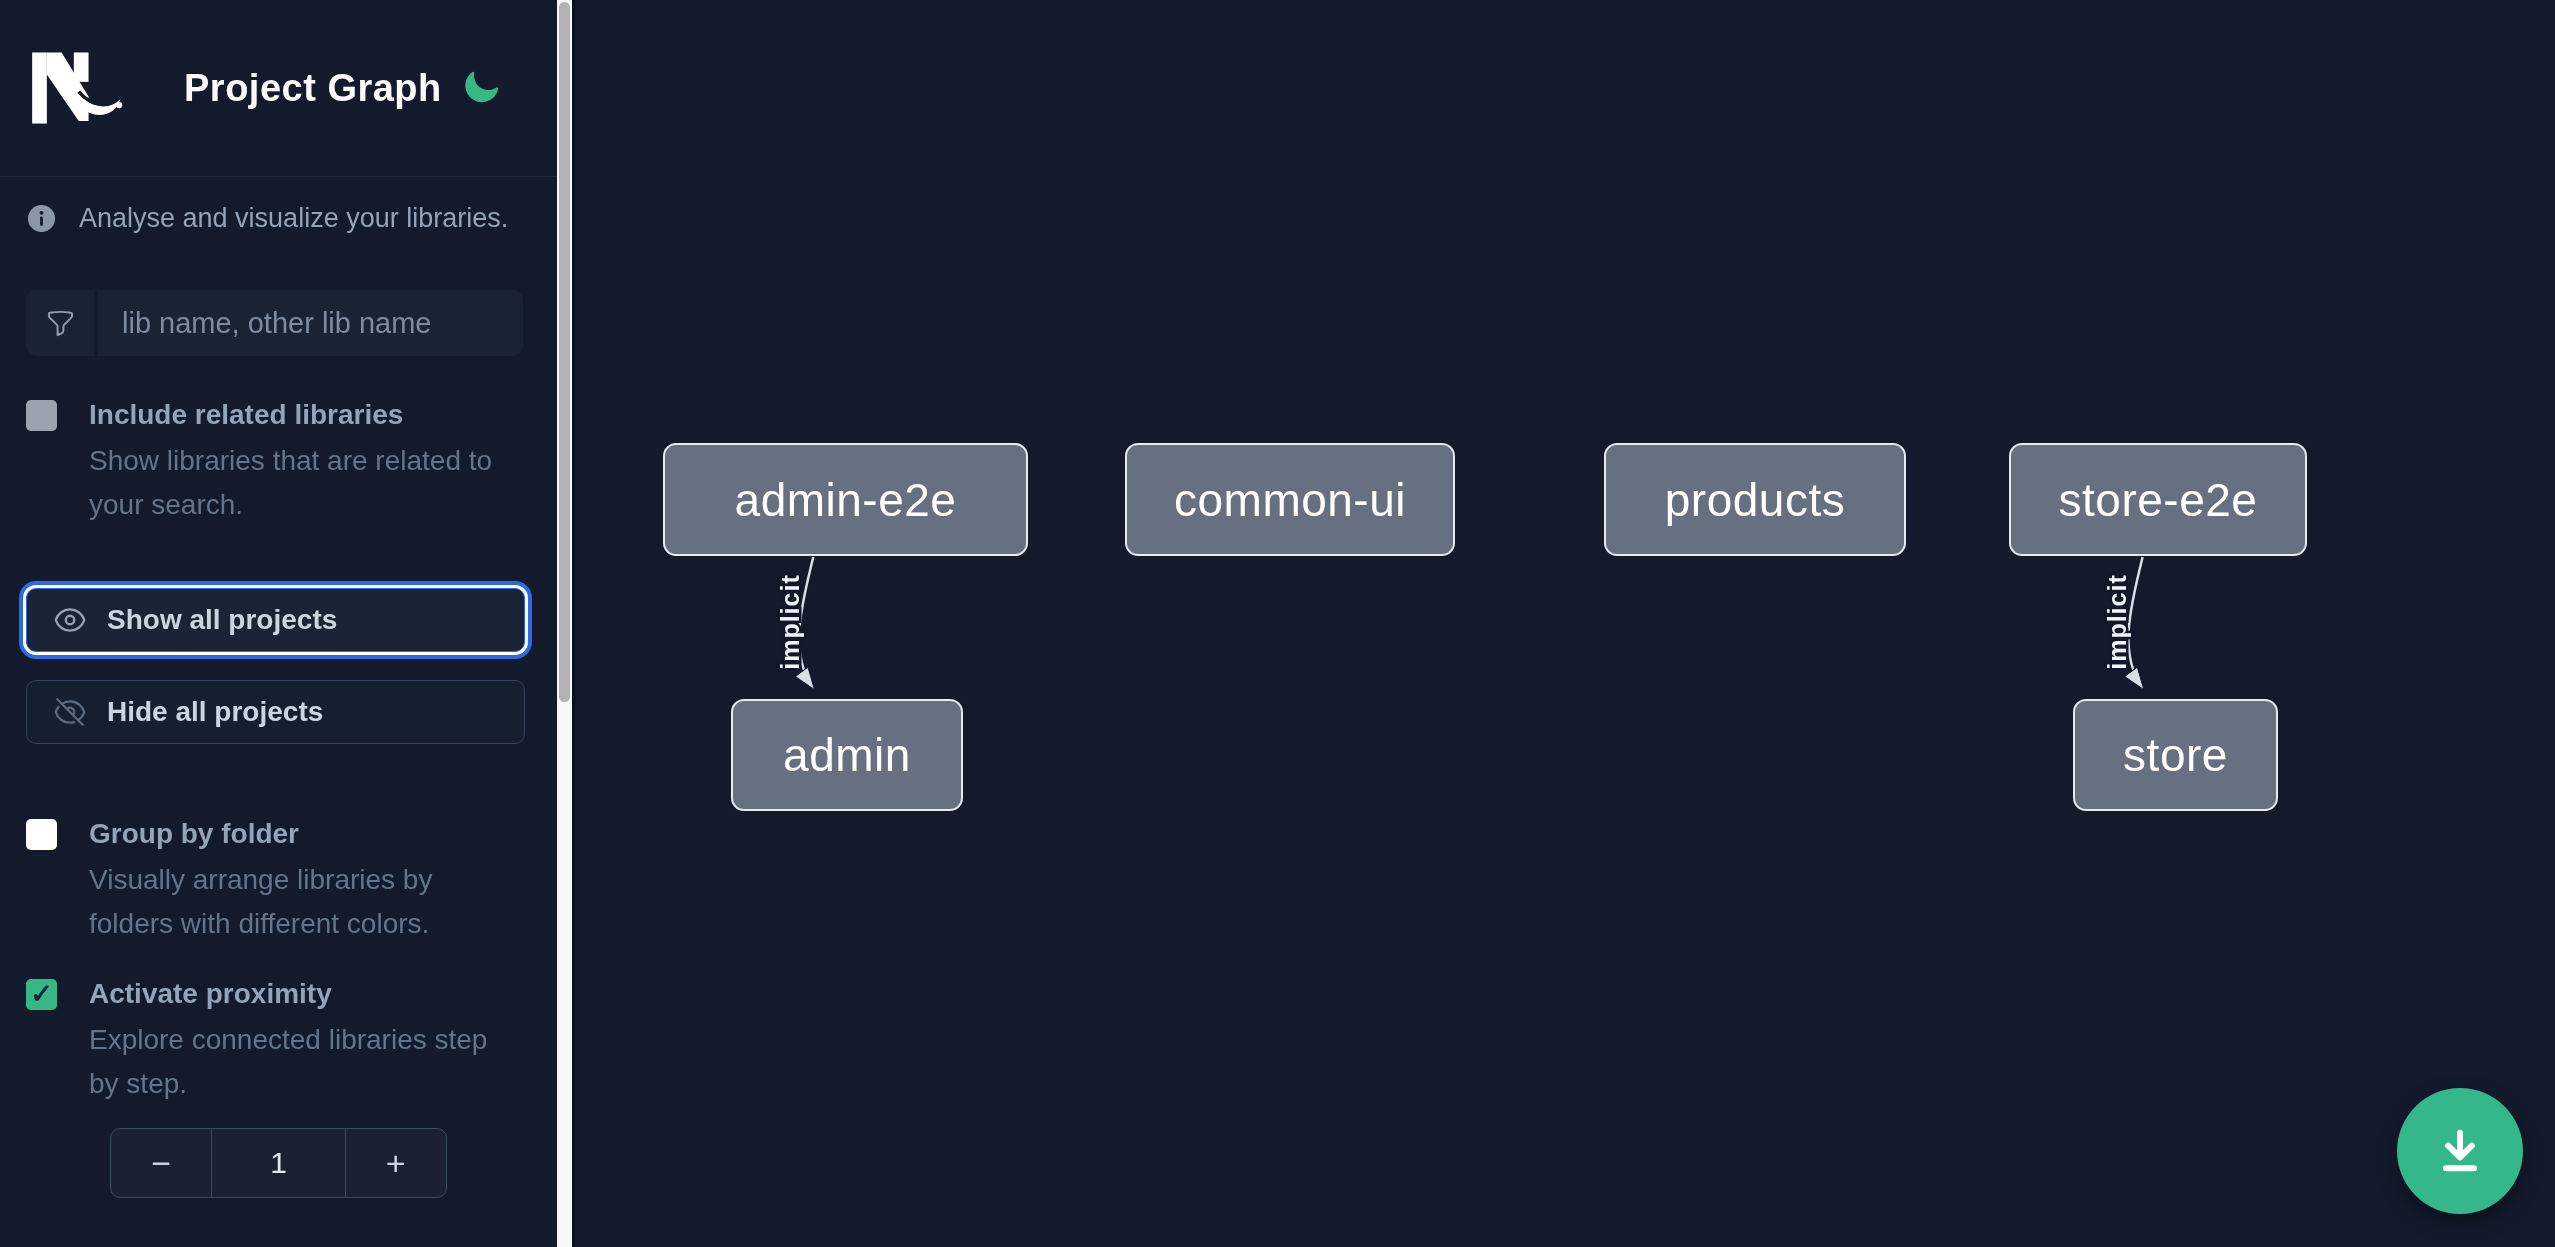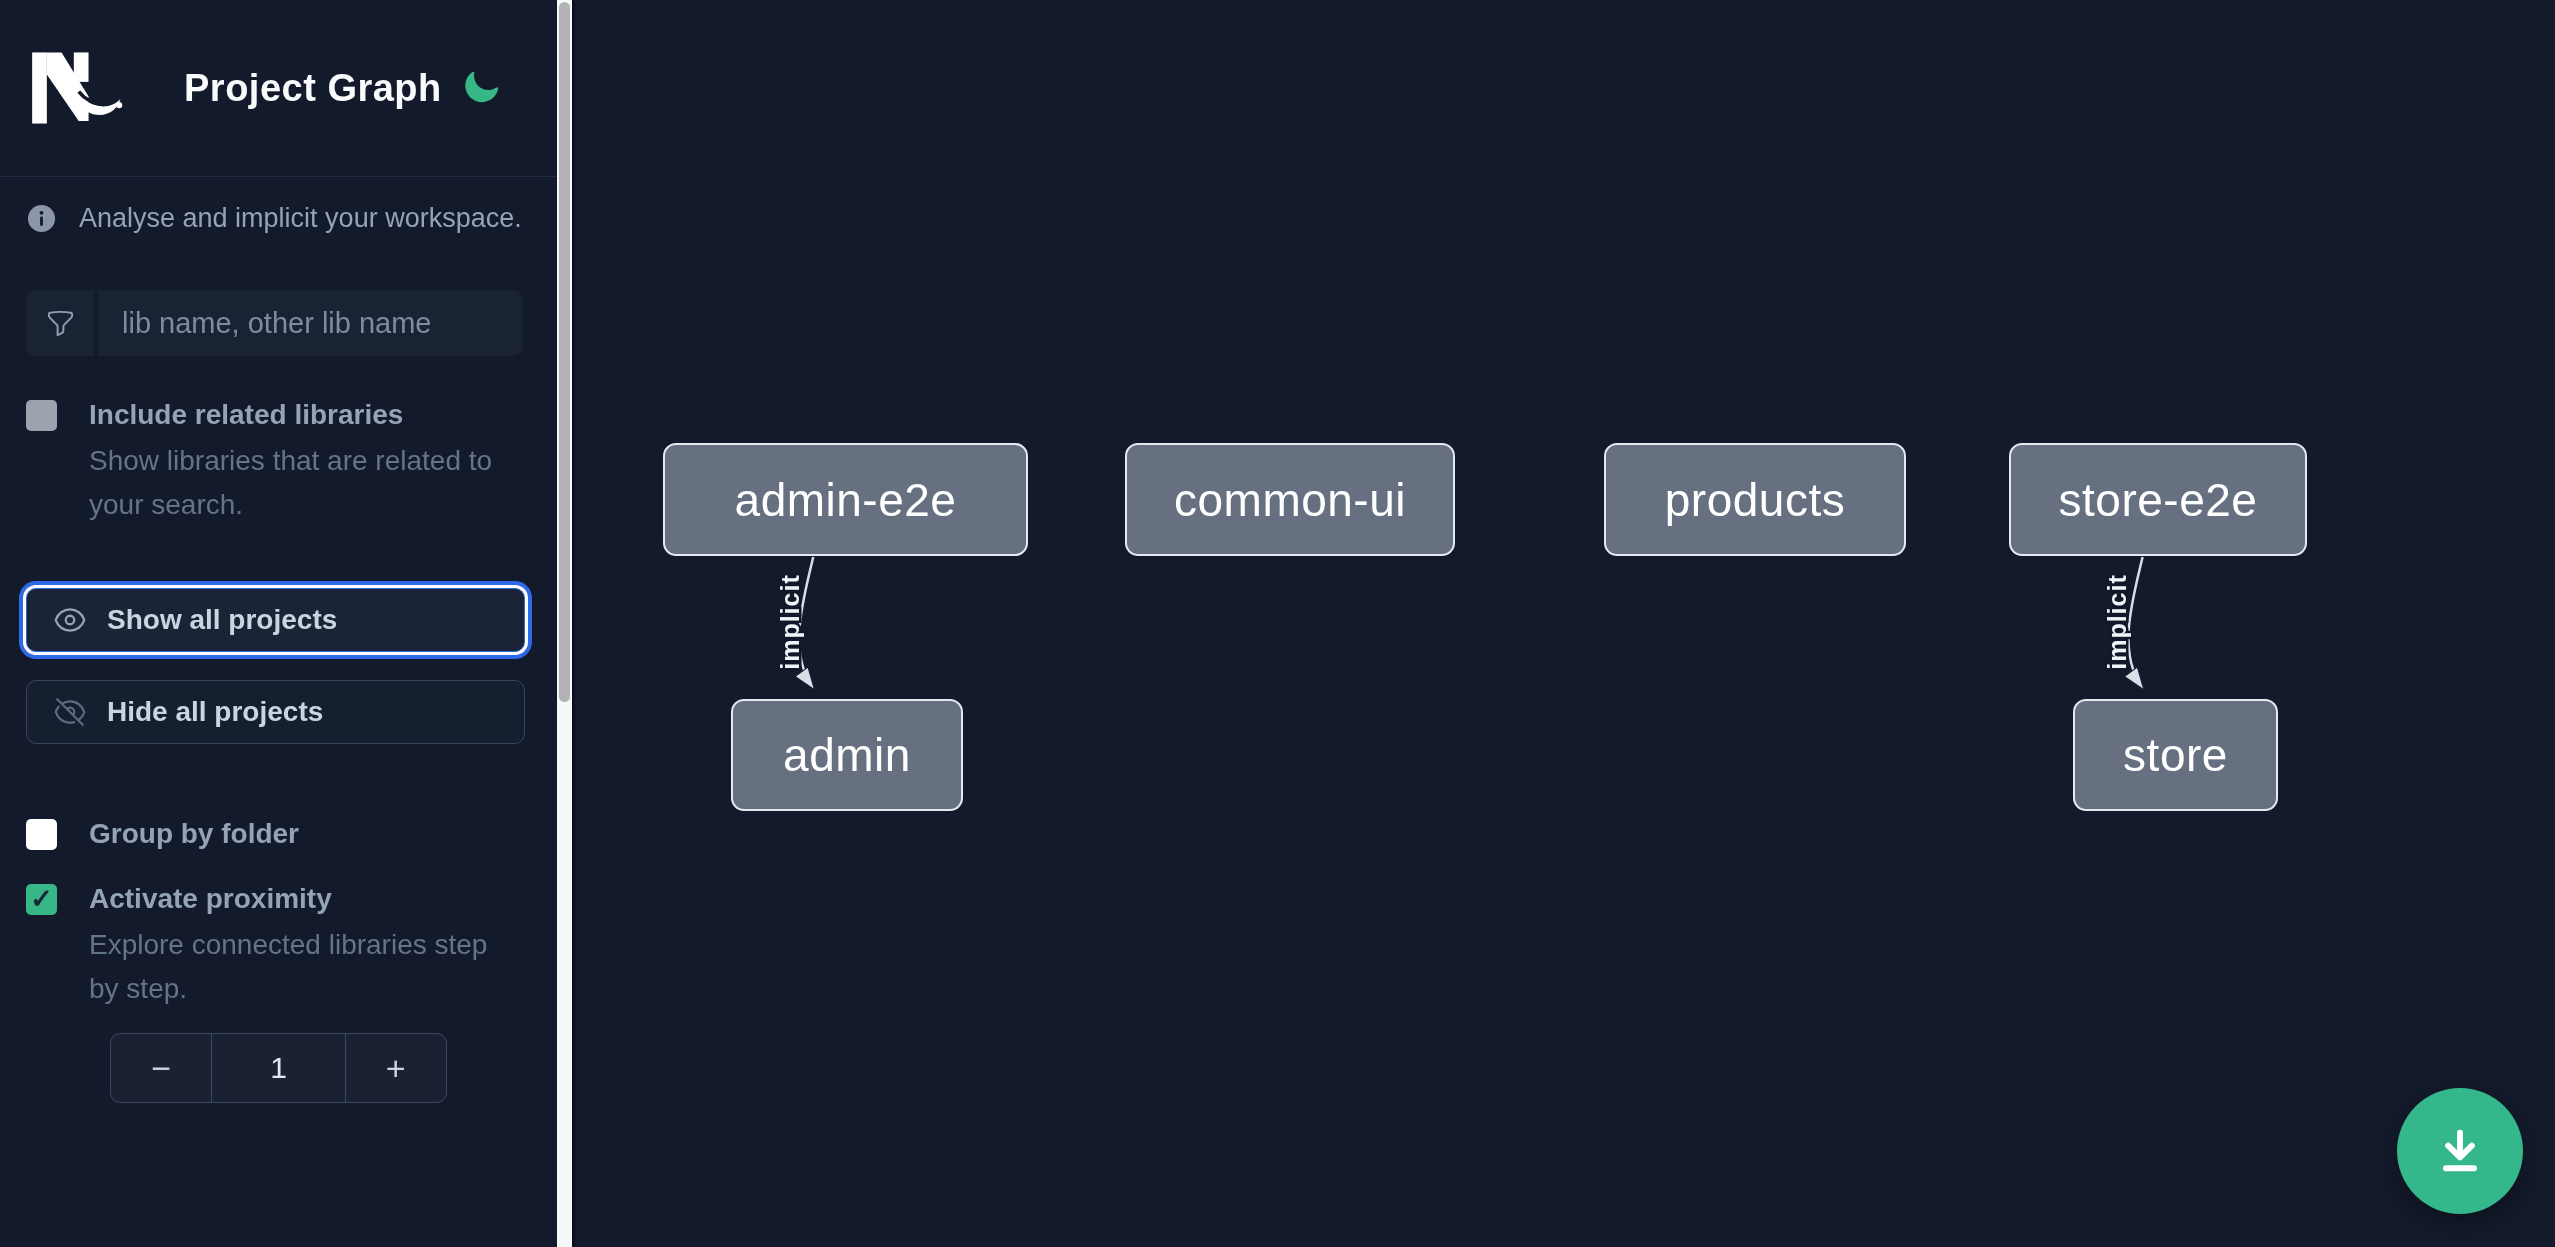--- a/index.html
+++ b/index.html
@@ -145,21 +145,21 @@
     </button>
   </div>
 
   <div class="sidebar-body">
     <div class="info-row">
       <svg width="31" height="31" viewBox="0 0 24 24">
         <circle cx="12" cy="12" r="10.5" fill="#8b96a8"></circle>
         <circle cx="12" cy="7.6" r="1.5" fill="#131a2b"></circle>
         <rect x="10.9" y="10.4" width="2.2" height="7.4" rx="1.1" fill="#131a2b"></rect>
       </svg>
-      <span>Analyse and implicit your workspace.</span>
+      <span>Analyse and visualize your libraries.</span>
     </div>
 
     <div class="search-box">
       <div class="search-funnel">
         <svg width="31" height="31" viewBox="0 0 24 24" fill="none" stroke="#8fa0b5" stroke-width="1.5" stroke-linejoin="round">
           <path d="M12 3c2.755 0 5.455.232 8.083.678.533.09.917.556.917 1.096v1.044a2.25 2.25 0 0 1-.659 1.591l-5.432 5.432a2.25 2.25 0 0 0-.659 1.591v2.927a2.25 2.25 0 0 1-1.244 2.013L9.75 21v-6.568a2.25 2.25 0 0 0-.659-1.591L3.659 7.409A2.25 2.25 0 0 1 3 5.818V4.774c0-.54.384-1.006.917-1.096A48.32 48.32 0 0 1 12 3Z"></path>
         </svg>
       </div>
       <input class="search-input" type="text" placeholder="lib name, other lib name" style="">
     </div>
@@ -184,20 +184,21 @@
       <svg width="34" height="34" viewBox="0 0 24 24" fill="none" stroke="#5d6b80" stroke-width="1.6" stroke-linecap="round" stroke-linejoin="round">
         <path d="M3.98 8.223A10.477 10.477 0 0 0 1.934 12C3.226 16.338 7.244 19.5 12 19.5c.993 0 1.953-.138 2.863-.395M6.228 6.228A10.451 10.451 0 0 1 12 4.5c4.756 0 8.773 3.162 10.065 7.498a10.522 10.522 0 0 1-4.293 5.774M6.228 6.228 3 3m3.228 3.228 3.65 3.65m7.894 7.894L21 21m-3.228-3.228-3.65-3.65m0 0a3 3 0 1 0-4.243-4.243m4.242 4.242L9.88 9.88"></path>
       </svg>
       <span>Hide all projects</span>
     </button>
 
     <div class="toggle-row group">
       <span class="checkbox white"></span>
       <div class="toggle-text">
         <div class="toggle-label">Group by folder</div>
+        <div class="toggle-desc">Visually arrange libraries by folders with different colors.</div>
       </div>
     </div>
 
     <div class="toggle-row prox">
       <span class="checkbox green">
         <span class="check">✓</span>
       </span>
       <div class="toggle-text">
         <div class="toggle-label">Activate proximity</div>
         <div class="toggle-desc">Explore connected libraries step by step.</div>

